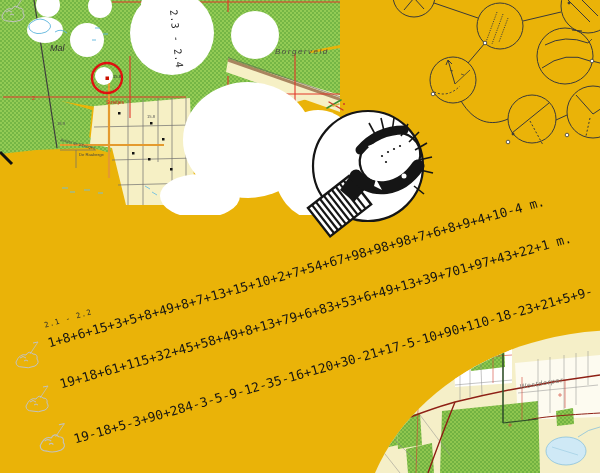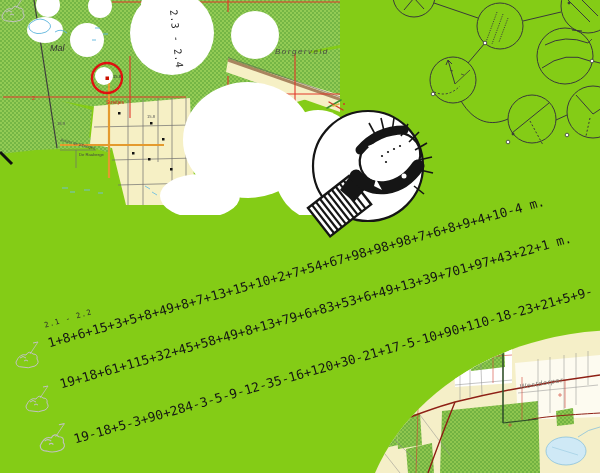--- a/index.html
+++ b/index.html
@@ -1,16 +1,16 @@
 <!DOCTYPE html>
 <html><head>
 <meta charset="utf-8">
 <style>
   html,body{margin:0;padding:0;background:#fff;}
-  #canvas{position:relative;width:600px;height:473px;background:#84cc16;overflow:hidden;
+  #canvas{position:relative;width:600px;height:473px;background:#eab308;overflow:hidden;
           font-family:"Liberation Sans",sans-serif;}
   .abs{position:absolute;}
   svg{display:block;}
   
   .puzzle-line{position:absolute;white-space:nowrap;color:#141414;
      font-family:"DejaVu Sans Mono",monospace;font-size:12.8px;letter-spacing:0;
      transform:rotate(-16deg);transform-origin:0 0;}
   .stage-label{position:absolute;white-space:nowrap;color:#2b2b2b;
      font-family:"DejaVu Sans Mono",monospace;font-size:7.5px;letter-spacing:1px;
      transform:rotate(-16deg);transform-origin:0 0;}

